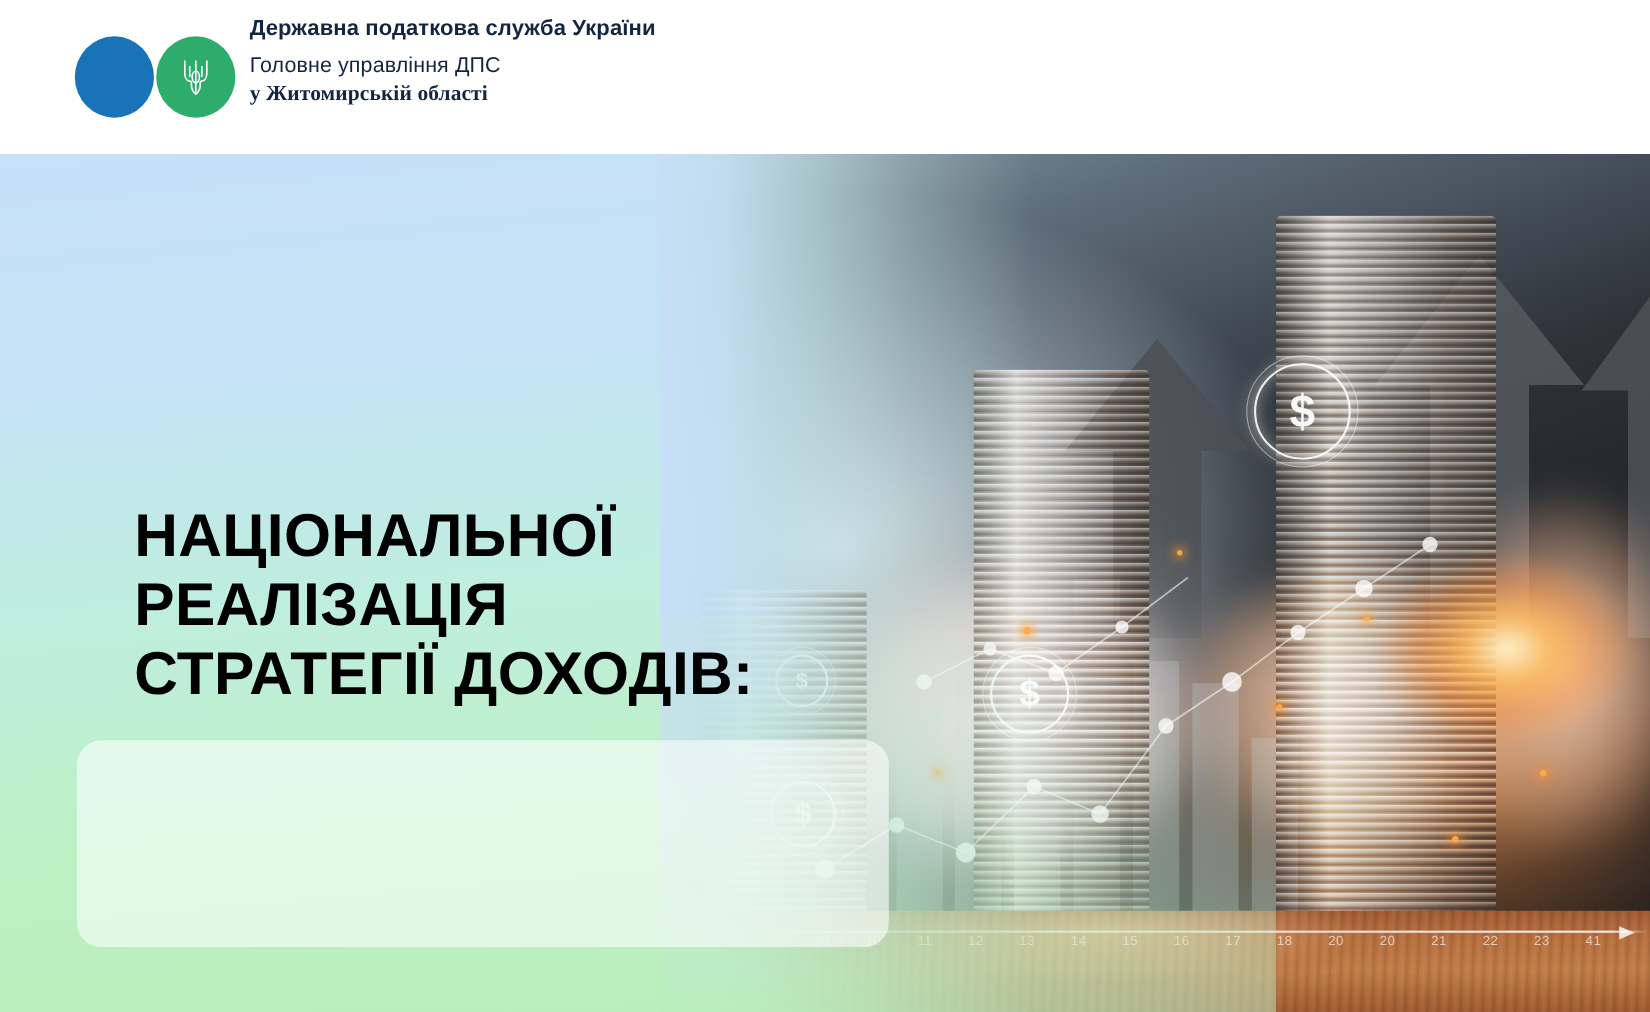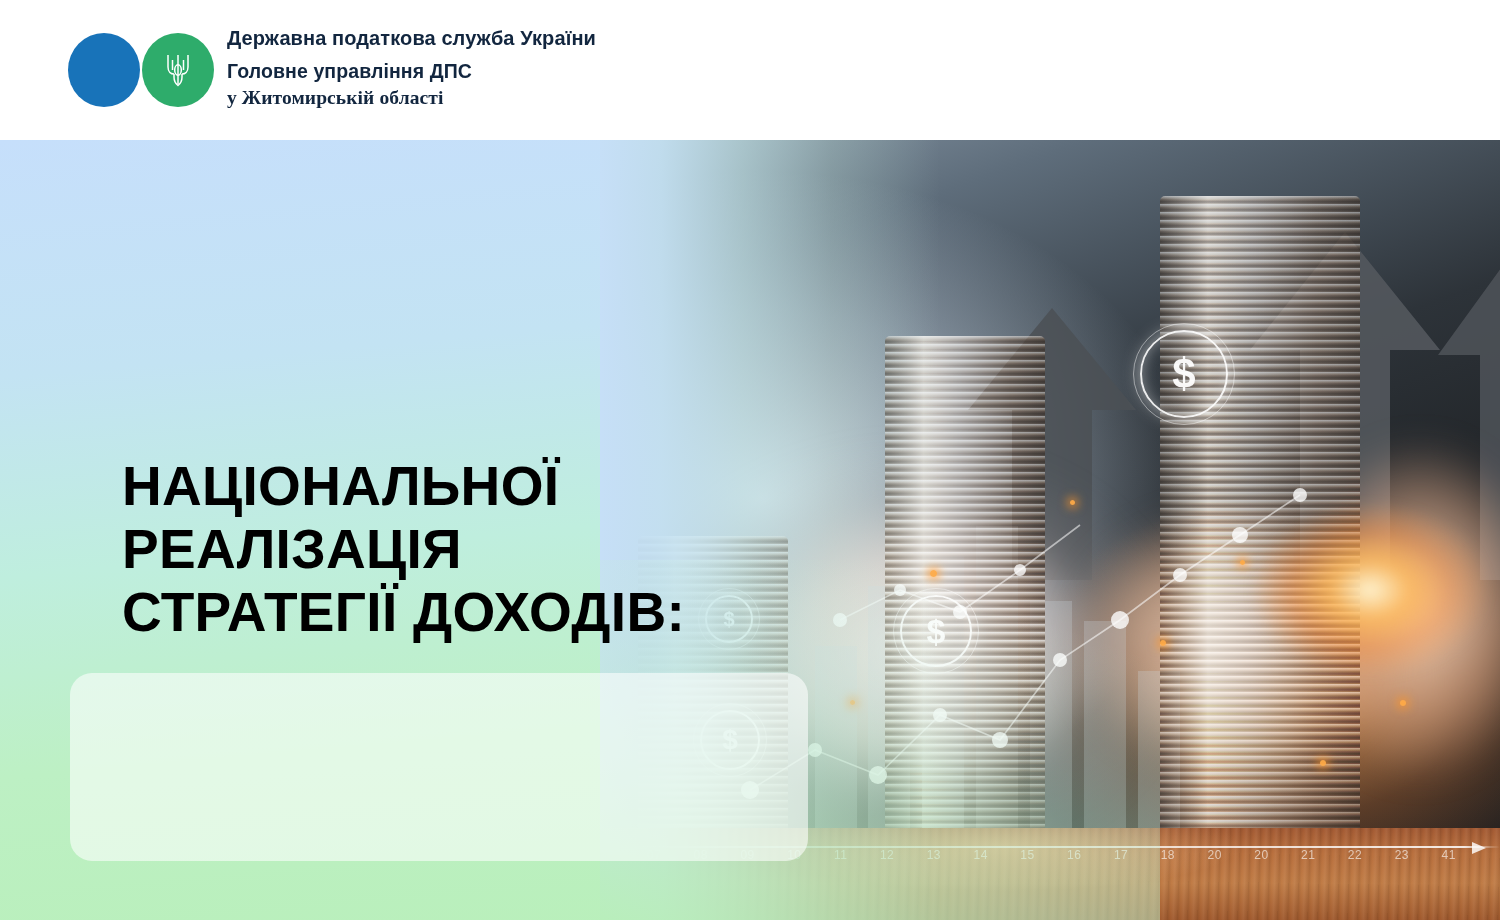--- a/index.html
+++ b/index.html
@@ -31,30 +31,30 @@
   }
   .logo-circle-green{
     position:absolute;left:74px;top:0;width:72px;height:74px;
     border-radius:50%;
     background:#2eac6b;
     display:flex;align-items:center;justify-content:center;
   }
   .trident{display:block;}
 
   .org-text{
-    position:absolute;left:227px;top:28px;
+    position:absolute;left:227px;top:16px;
     color:#12263f;
     line-height:1.0;
   }
   .org-line1{
     font-size:20px;font-weight:bold;letter-spacing:0.1px;
     margin-bottom:14px;white-space:nowrap;
   }
   .org-line2{
-    font-size:19.5px;font-weight:bold;letter-spacing:0.1px;
+    font-size:19.5px;font-weight:normal;letter-spacing:0.1px;
     margin-bottom:6px;white-space:nowrap;
   }
   .org-line3{
     font-size:19.5px;font-weight:bold;letter-spacing:0.1px;
     white-space:nowrap;
     font-family:Liberation Serif, serif;
   }
 
   
   .canvas{

